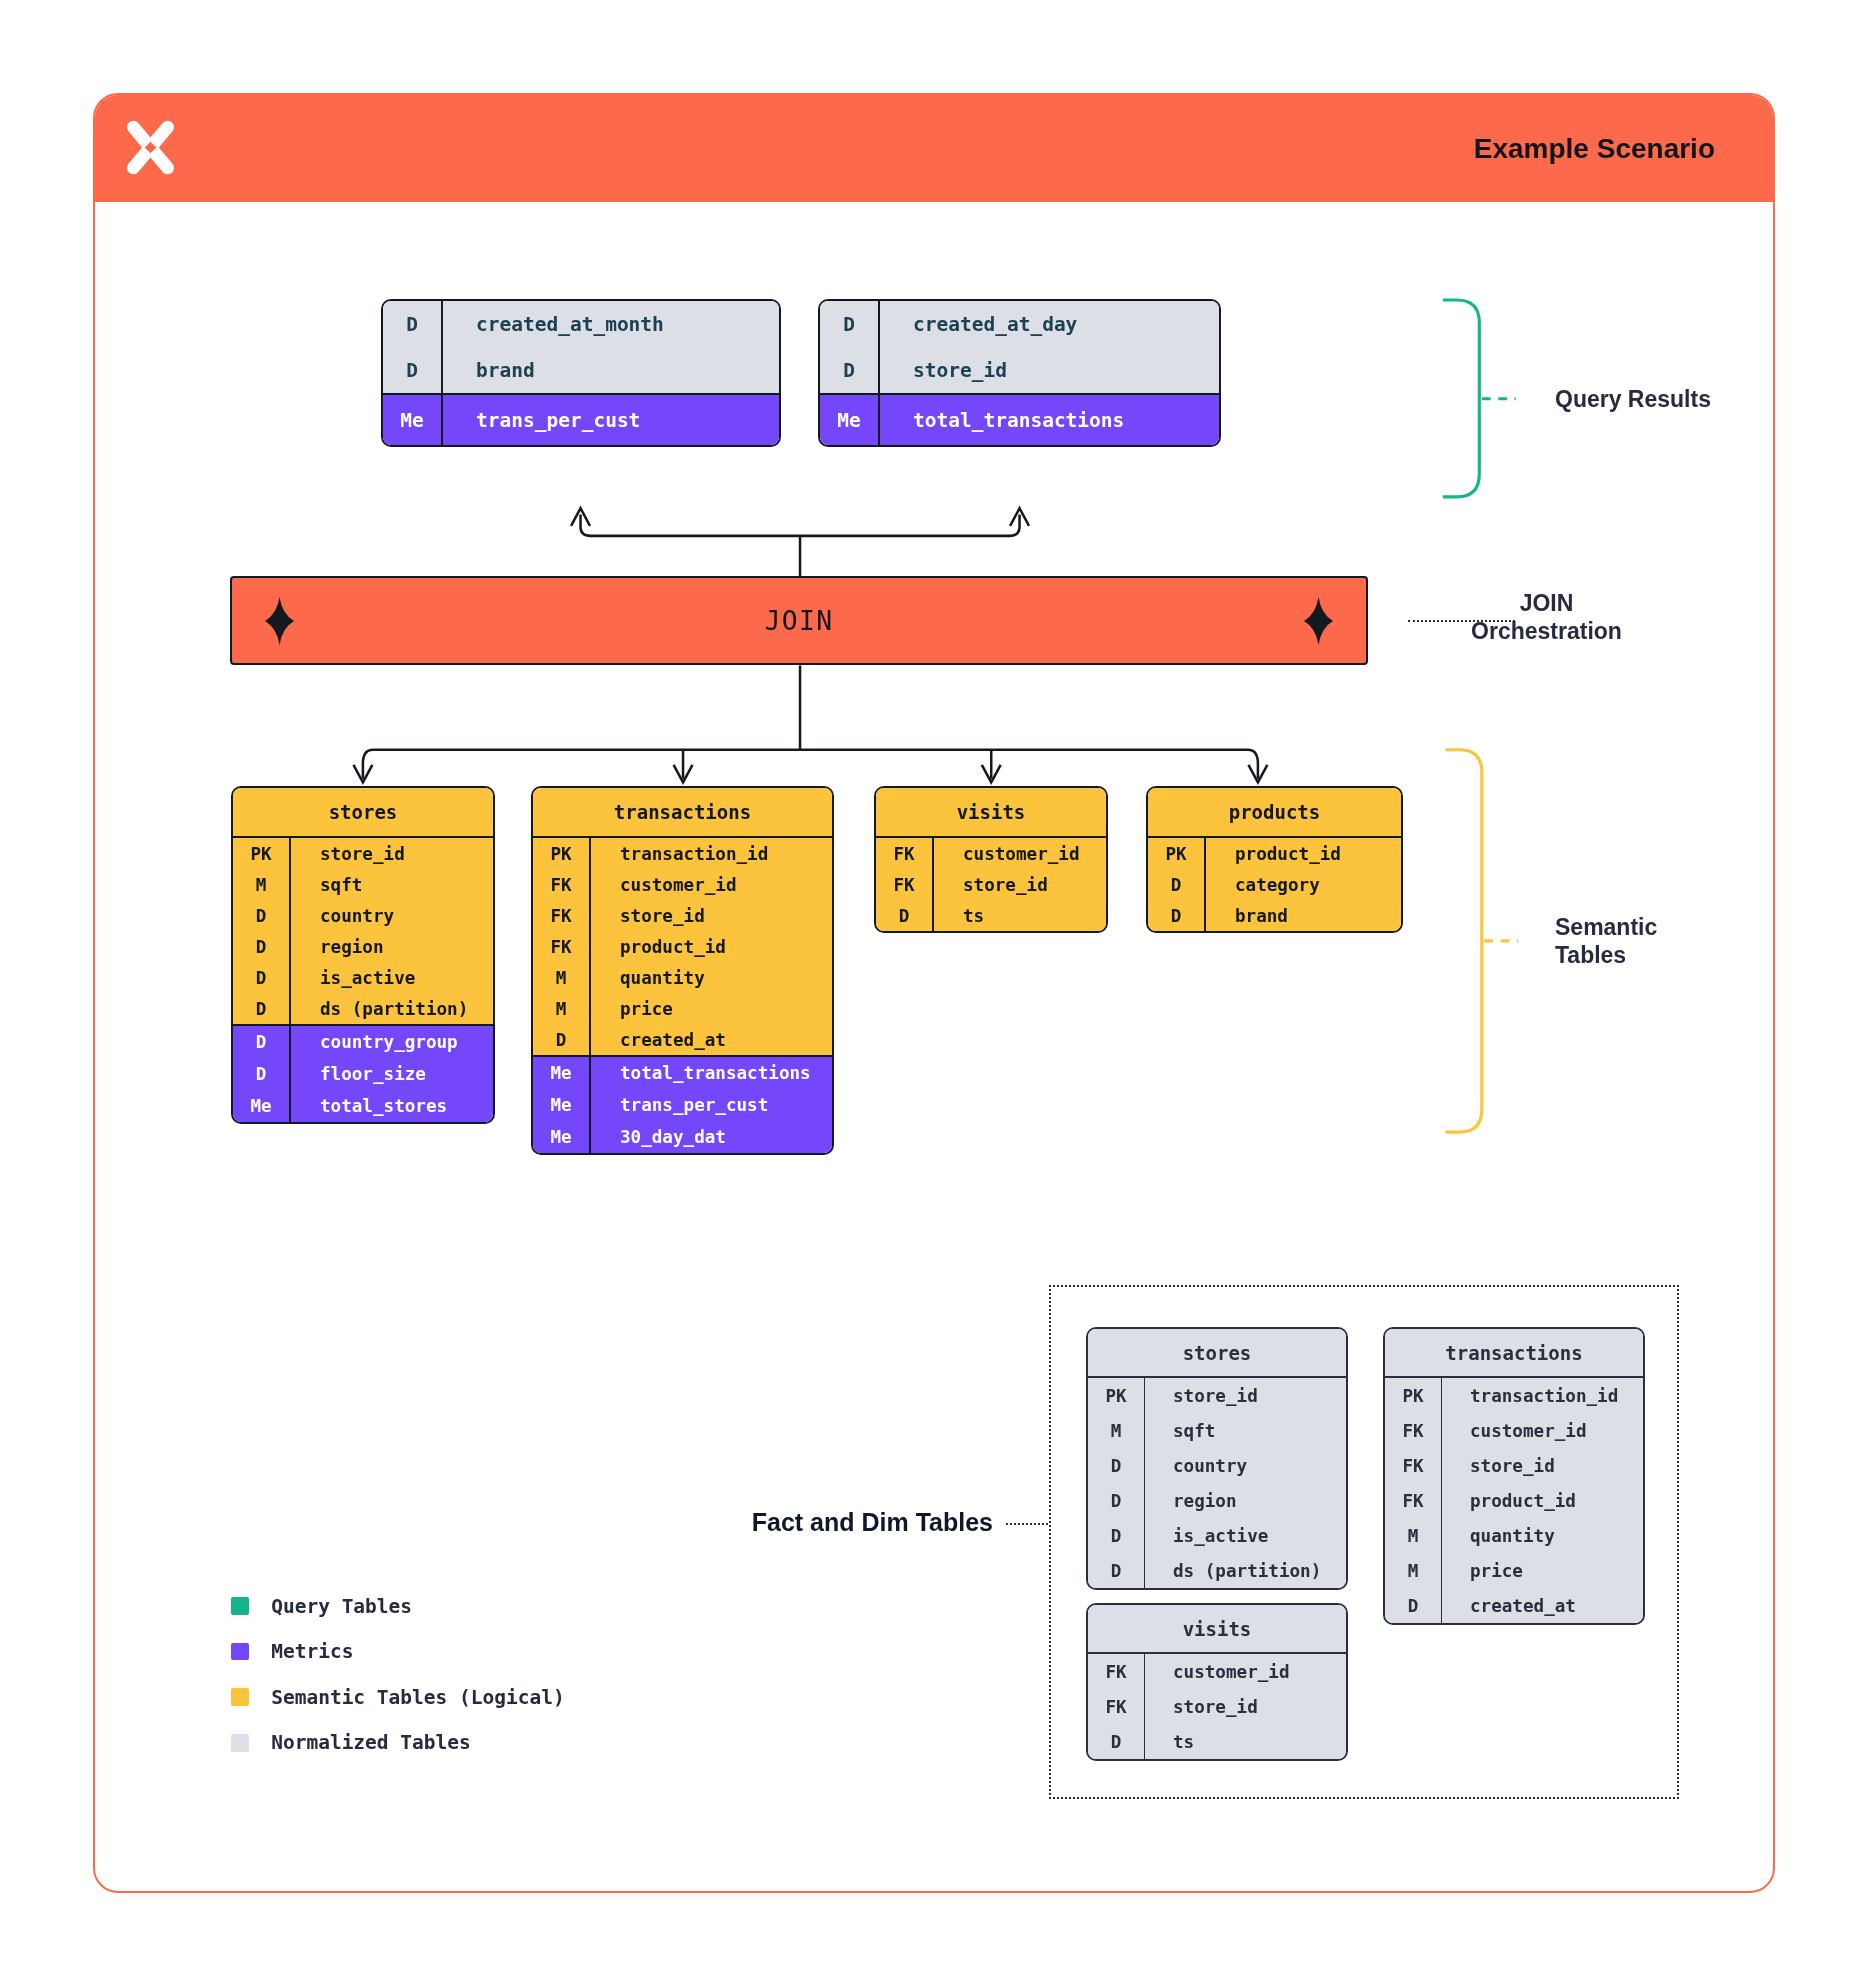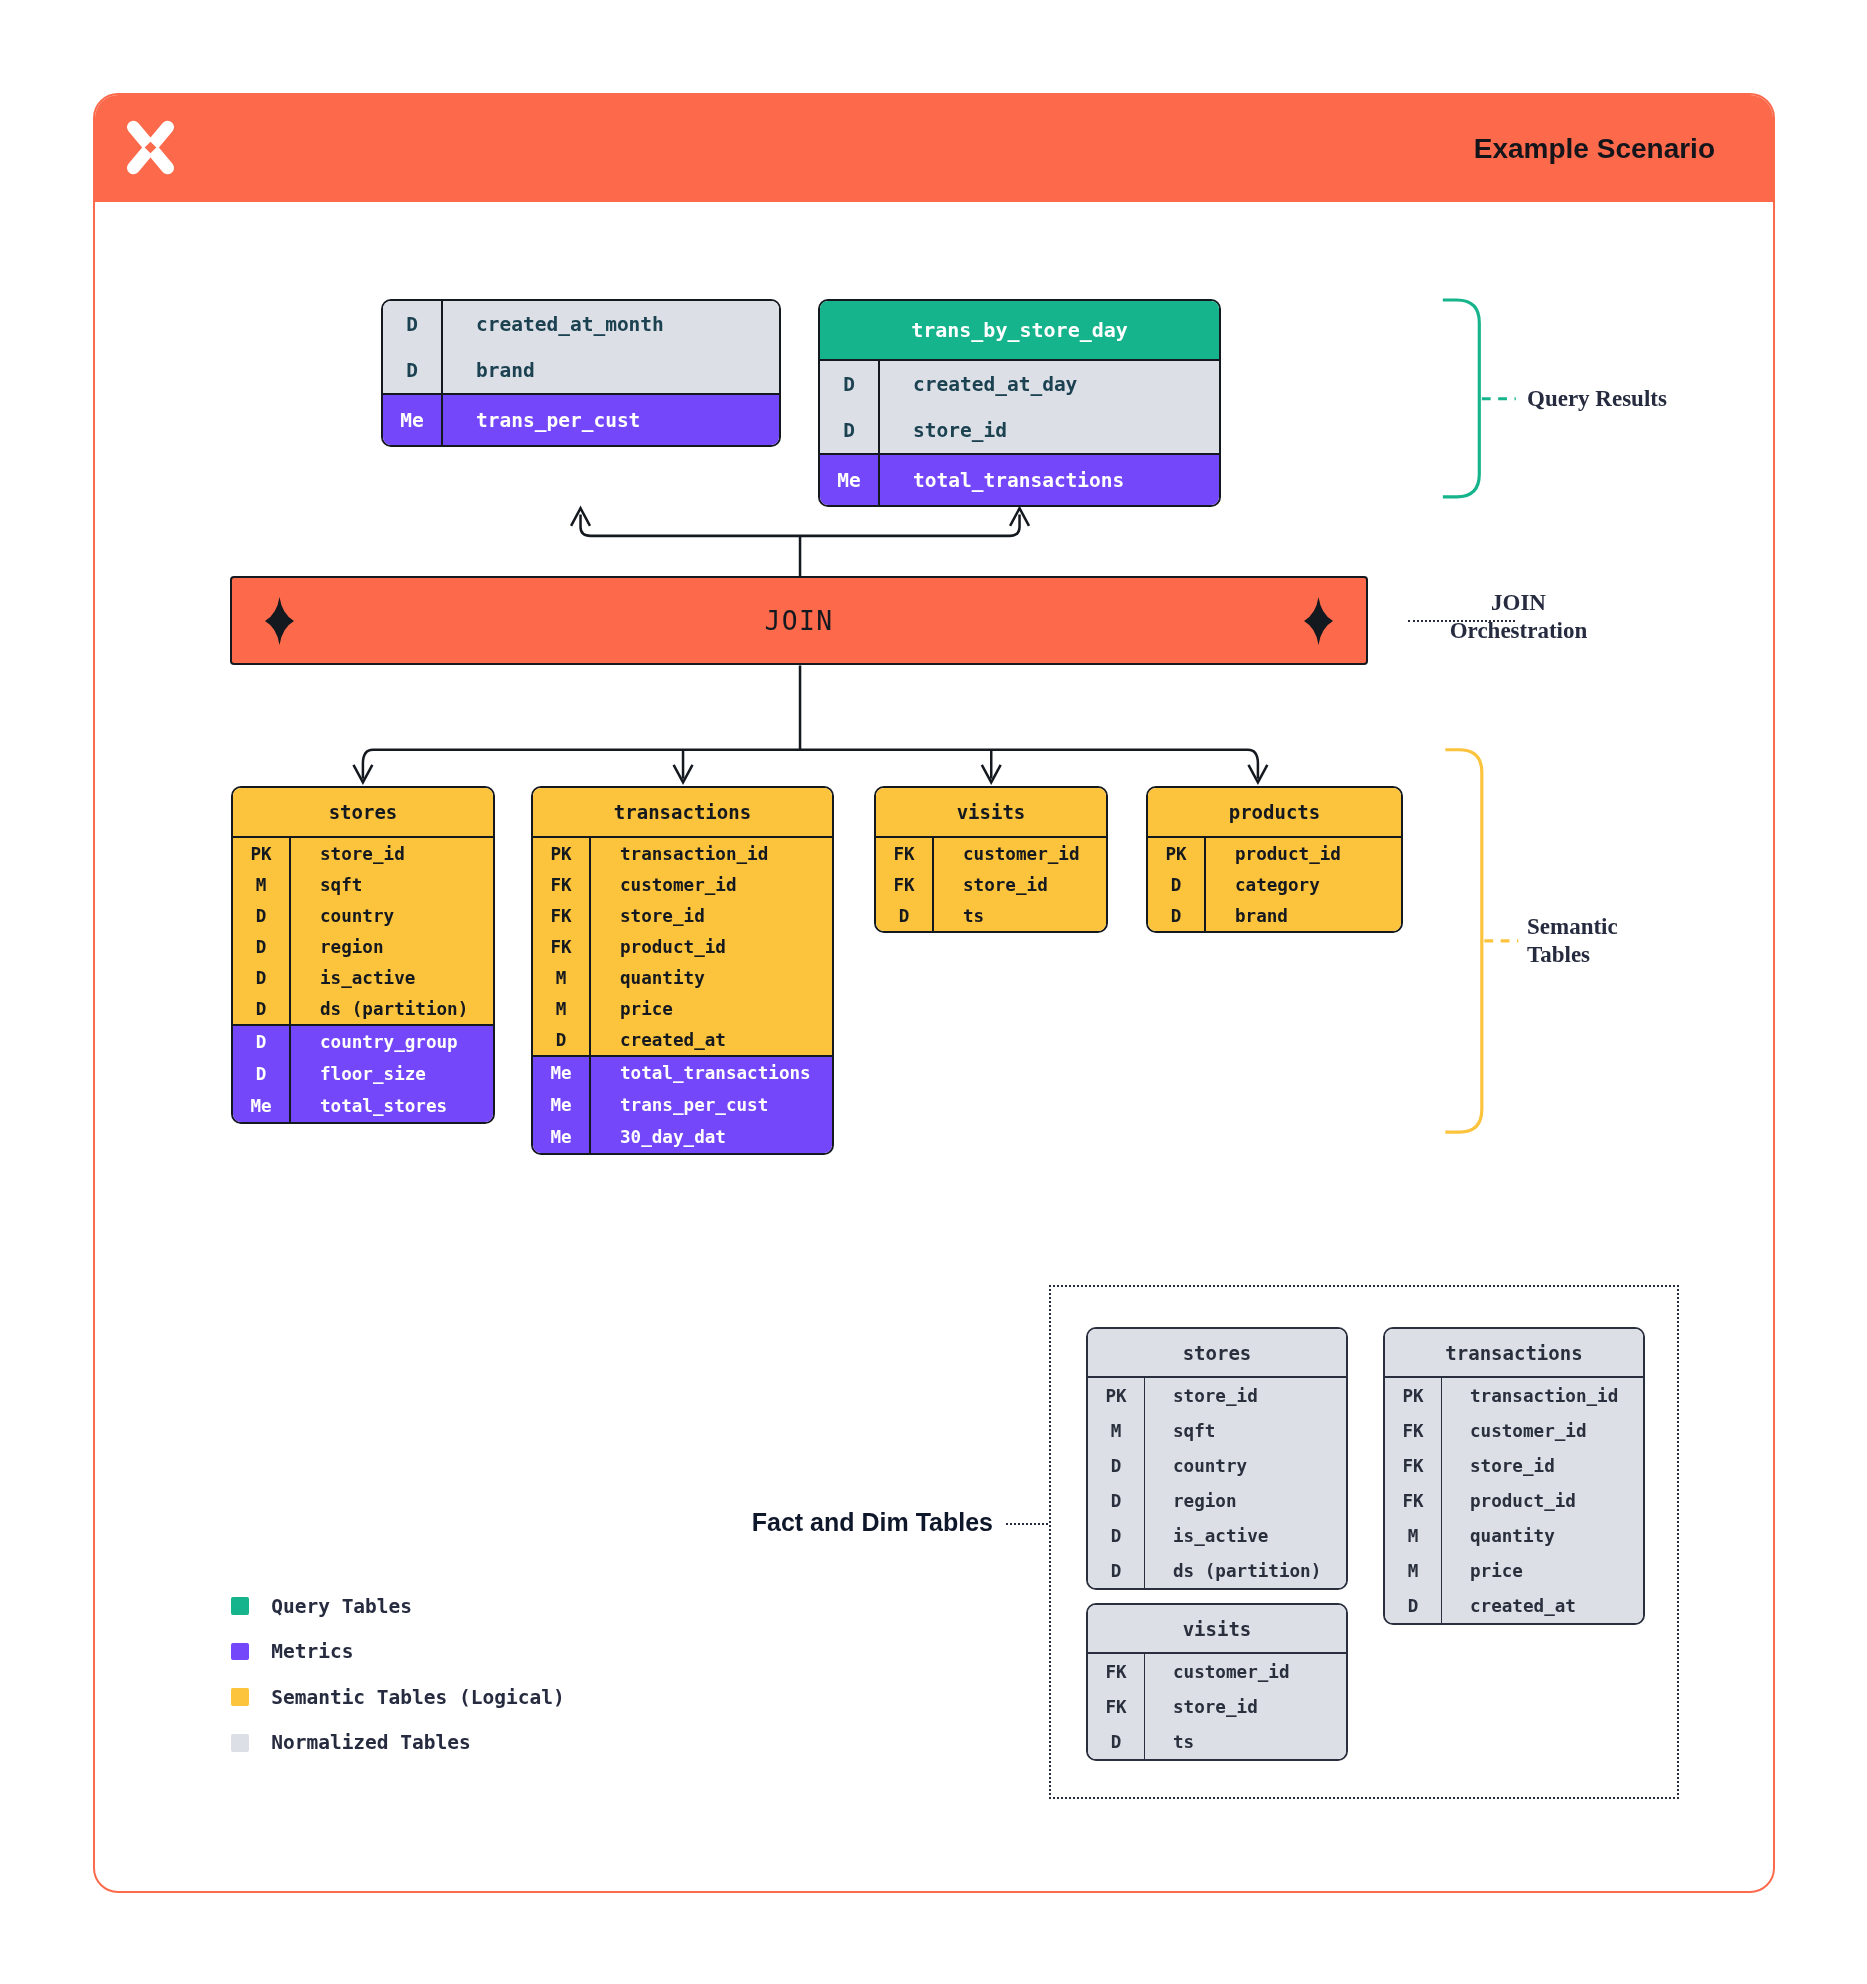--- a/index.html
+++ b/index.html
@@ -69,22 +69,22 @@
     position:absolute;left:230px;top:576px;width:1138px;height:89px;
     background:#FD6A4B;border:2.5px solid #14181F;border-radius:4px;
     box-sizing:border-box;display:flex;align-items:center;justify-content:center;
   }
   .join-label{font-size:26.4px;color:#14181F;letter-spacing:1.3px;}
   .join-diamond{position:absolute;top:50%;transform:translateY(-50%);width:29px;height:48px;}
   .join-diamond.left{left:33px;}
   .join-diamond.right{right:33px;}
   
   .side-label{
-    position:absolute;font-family:Liberation Serif, serif;font-weight:bold;
-    font-size:23px;color:#262B3F;line-height:1.22;
+    position:absolute;font-family:Liberation Sans, sans-serif;font-weight:bold;
+    font-size:23px;color:#262B3F;line-height:1.22;margin-left:28px;
   }
   .dotted-stub{position:absolute;border-top:2.5px dotted #262B3F;}
   
   .dotted-box{
     position:absolute;left:1049px;top:1285px;width:630px;height:514px;
     border:2.5px dotted #262B3F;box-sizing:border-box;
   }
   .factdim-label{
     position:absolute;left:704px;top:1508px;width:289px;text-align:right;
     font-family:"Liberation Sans", sans-serif;font-weight:bold;font-size:25px;color:#0f172a;
@@ -127,21 +127,20 @@
         </div>
       </div>
       <div class="t-sec metrics">
         <div class="t-row">
           <span class="t-key">Me</span>
           <span class="t-field">trans_per_cust</span>
         </div>
       </div>
     </div>
   <div class="table query" style="left:818px;top:299px;width:403px;">
-      <div class="t-head">trans_by_store_day</div>
       <div class="t-sec">
         <div class="t-row">
           <span class="t-key">D</span>
           <span class="t-field">created_at_day</span>
         </div>
         <div class="t-row">
           <span class="t-key">D</span>
           <span class="t-field">store_id</span>
         </div>
       </div>

